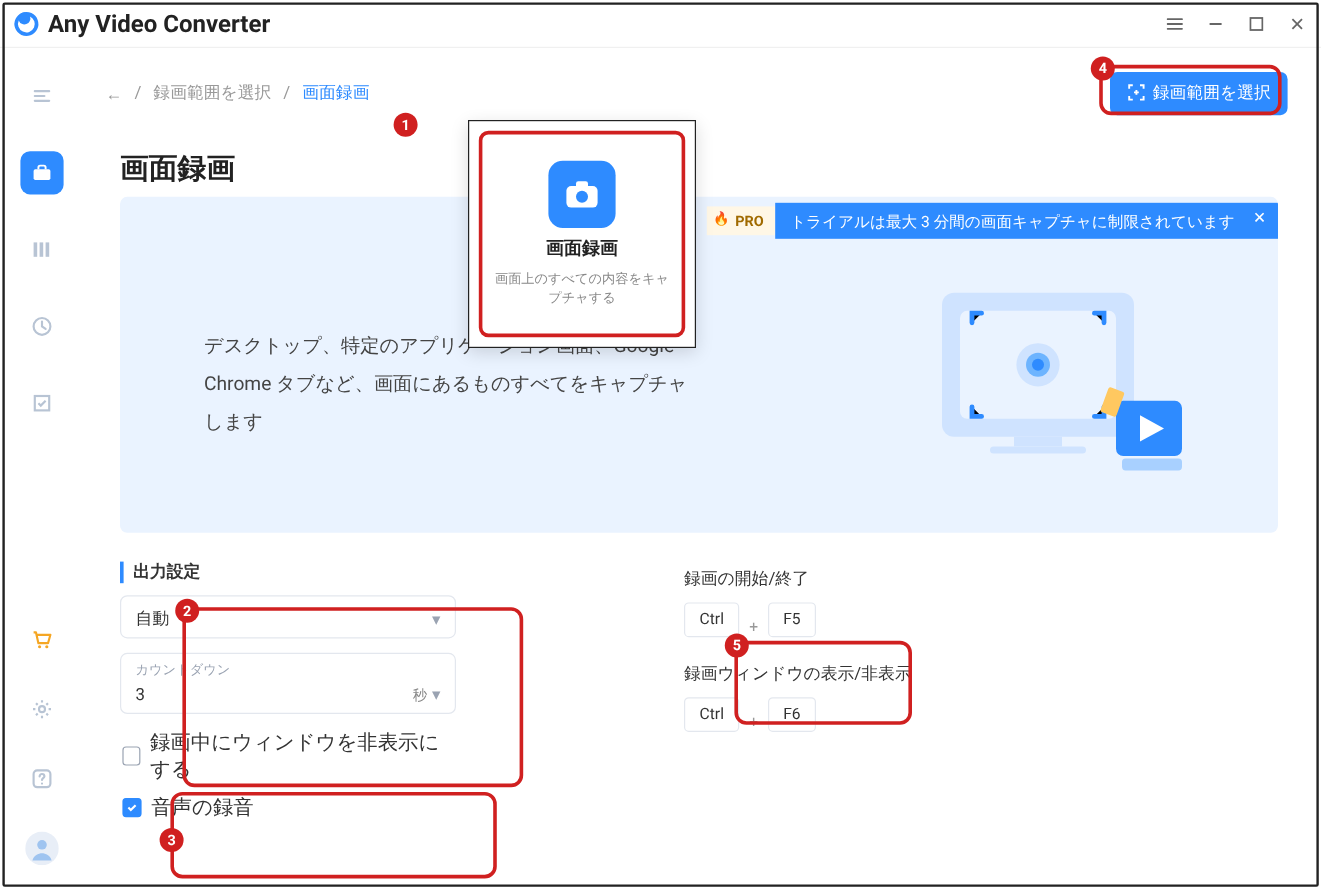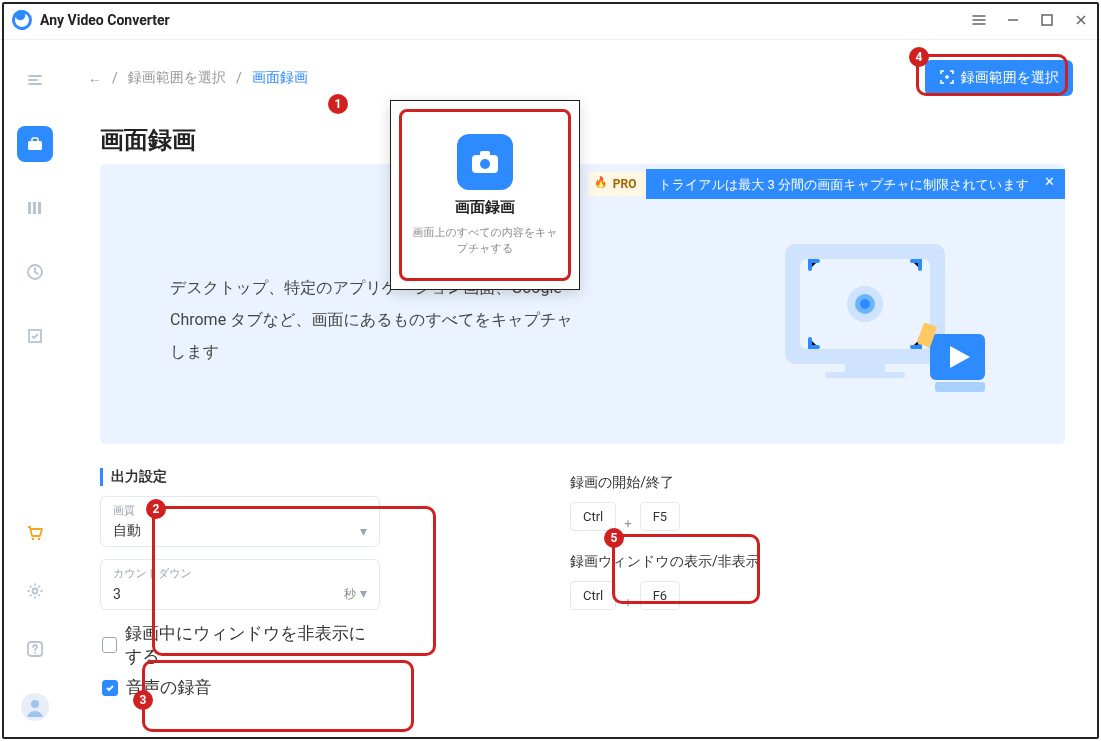--- a/index.html
+++ b/index.html
@@ -3,21 +3,21 @@
 <meta charset="utf-8">
 <style>
 * { margin: 0; padding: 0; box-sizing: border-box; font-family: -apple-system, BlinkMacSystemFont, "Segoe UI", Roboto, "Meiryo", sans-serif; }
 body { background: #fff; width: 1101px; height: 741px; position: relative; overflow: hidden; }
 
 
 .titlebar { height: 40px; display: flex; align-items: center; padding: 0 12px; border-bottom: 1px solid #f0f0f0; justify-content: space-between; }
 .titlebar-left { display: flex; align-items: center; gap: 8px; }
 .app-logo { width: 20px; height: 20px; border-radius: 50%; border: 3px solid #2e8bff; position: relative; transform: rotate(-20deg); }
 .app-logo::before { content: ""; position: absolute; left: 2px; top: -3px; width: 10px; height: 10px; border-radius: 50%; background: #2e8bff; }
-.app-name { font-weight: 700; font-size: 14px; color: #222; }
+.app-name { font-weight: 700; font-size: 20px; color: #222; }
 .win-controls { display: flex; align-items: center; gap: 18px; color: #666; }
 .win-btn { width: 16px; height: 16px; display: flex; align-items: center; justify-content: center; cursor: pointer; }
 
 
 .layout { display: flex; height: calc(100% - 40px); }
 .sidebar { width: 70px; display: flex; flex-direction: column; align-items: center; padding-top: 22px; gap: 28px; position: relative; }
 .sidebar-item { width: 36px; height: 36px; display: flex; align-items: center; justify-content: center; border-radius: 8px; cursor: pointer; color: #b8c4d4; }
 .sidebar-item.active { background: #2e8bff; color: #fff; }
 .sidebar-bottom { position: absolute; bottom: 16px; display: flex; flex-direction: column; align-items: center; gap: 22px; }
 
@@ -213,21 +213,20 @@
           <rect x="170" y="148" width="50" height="10" rx="3" fill="#a8d0ff"></rect>
           <rect x="155" y="90" width="14" height="22" rx="2" fill="#ffc860" transform="rotate(20 162 101)"></rect>
         </svg>
       </div>
     </div>
 
     <div class="settings-row">
       <div class="settings-col output-settings">
         <div class="section-h">出力設定</div>
         <div class="form-group">
-          <div class="form-label">画質</div>
           <div class="form-row">
             <span>自動</span>
             <span class="chev">▾</span>
           </div>
         </div>
         <div class="form-group">
           <div class="form-label">カウントダウン</div>
           <div class="form-row">
             <span>3</span>
             <span><span class="unit">秒</span><span class="chev">▾</span></span>

